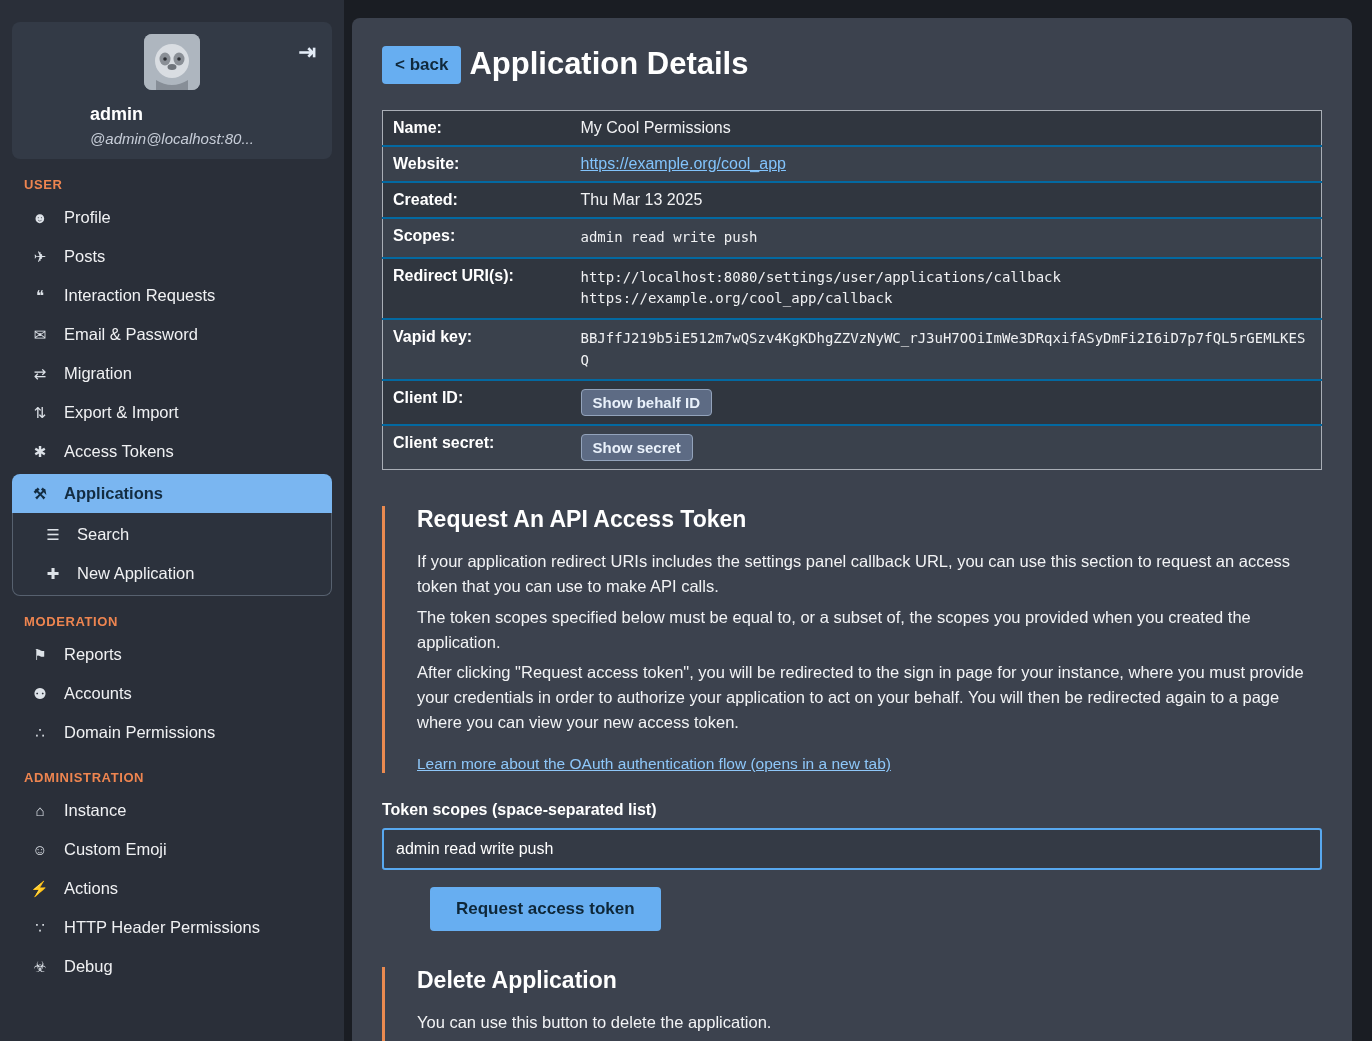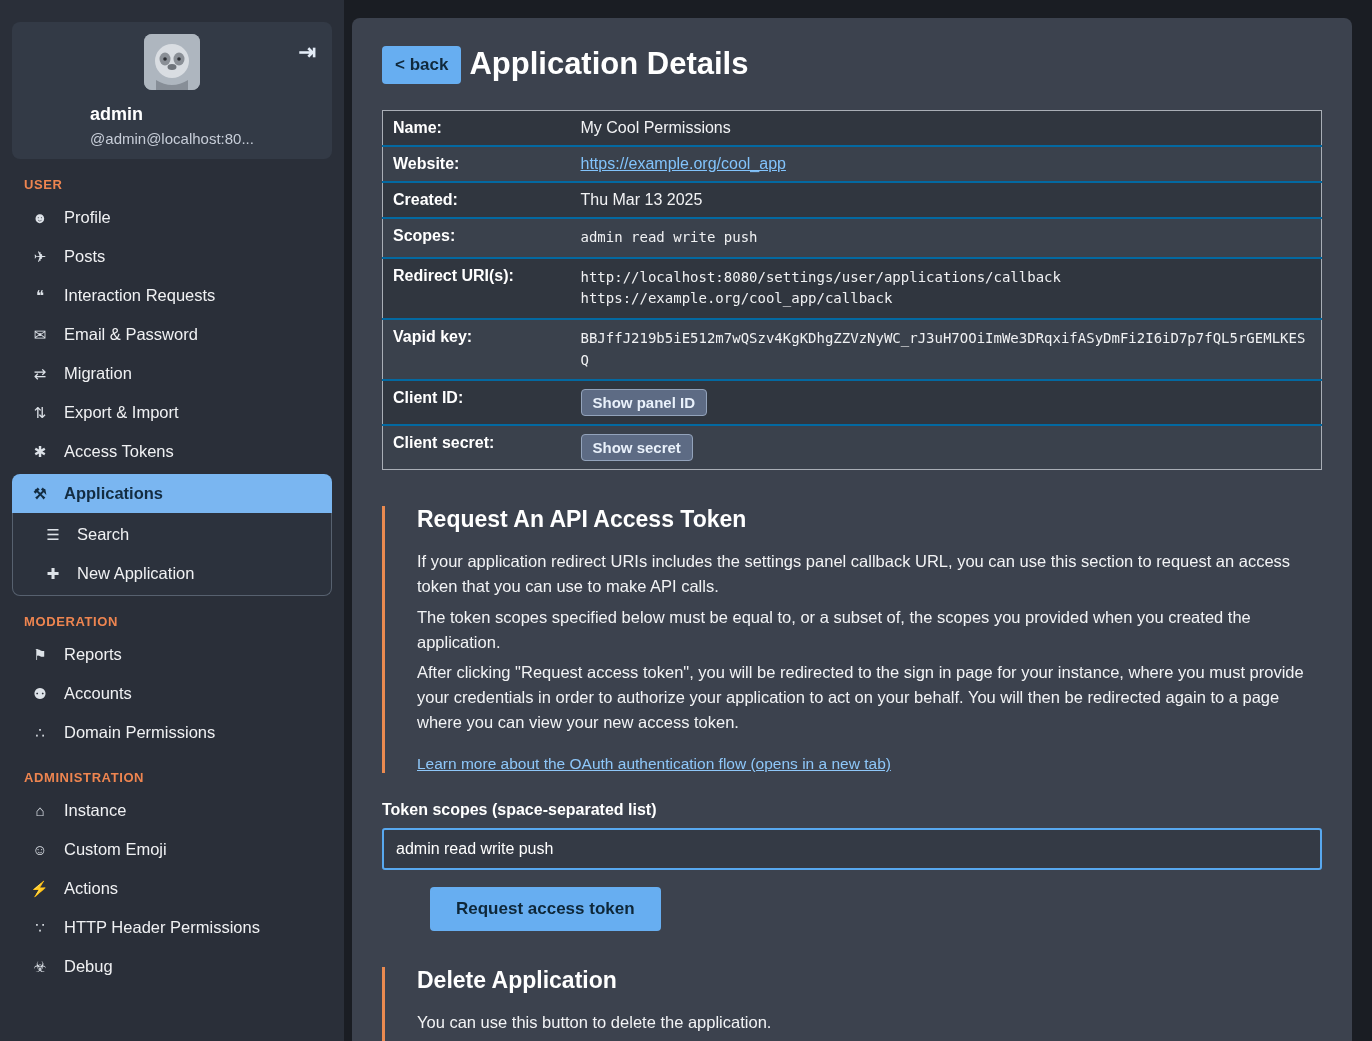--- a/index.html
+++ b/index.html
@@ -13,21 +13,21 @@
 
   
   .sidebar { width:344px; flex-shrink:0; background:#2a2f39; padding-top:10px; overflow:hidden; }
   .user-card {
     margin:12px; background:#333a46; border-radius:8px;
     padding:12px 14px; display:flex; align-items:center; gap:14px; position:relative;flex-direction:column;
   }
   .avatar { width:56px; height:56px; border-radius:8px; overflow:hidden; background:#9aa2ac; flex-shrink:0; }
   .avatar svg { display:block; width:100%; height:100%; }
   .user-name { font-size:18px; font-weight:bold; color:#ffffff; }
-  .user-handle { font-size:15px; color:#c7cdd8; margin-top:5px; max-width:185px; white-space:nowrap; overflow:hidden; }
+  .user-handle { font-size:15px; color:#c7cdd8; margin-top:5px; max-width:185px; white-space:nowrap; overflow:hidden;font-style:italic; }
   .logout { position:absolute; right:16px; top:18px; color:#e4ecf7; font-size:21px; font-weight:bold; cursor:pointer; }
 
   .section-label {
     color:#ee8550; font-weight:bold; font-size:13px; letter-spacing:.6px;
     margin:18px 0 6px 24px;
   }
   .sidebar-item {
     display:flex; align-items:center; gap:14px;
     padding:10px 16px 10px 30px; font-size:16.5px; color:#f0f1f3; cursor:pointer;
   }
@@ -237,21 +237,21 @@
             <div class="mono">http://localhost:8080/settings/user/applications/callback</div>
             <div class="mono">https://example.org/cool_app/callback</div>
           </td>
         </tr>
         <tr>
           <td class="td-label">Vapid key:</td>
           <td><span class="mono">BBJffJ219b5iE512m7wQSzv4KgKDhgZZVzNyWC_rJ3uH7OOiImWe3DRqxifASyDmFi2I6iD7p7fQL5rGEMLKESQ</span></td>
         </tr>
         <tr>
           <td class="td-label">Client ID:</td>
-          <td><button class="pill-btn">Show panel ID</button></td>
+          <td><button class="pill-btn">Show behalf ID</button></td>
         </tr>
         <tr>
           <td class="td-label">Client secret:</td>
           <td><button class="pill-btn">Show secret</button></td>
         </tr>
       </tbody>
     </table>
 
     <section class="section">
       <h2>Request An API Access Token</h2>

